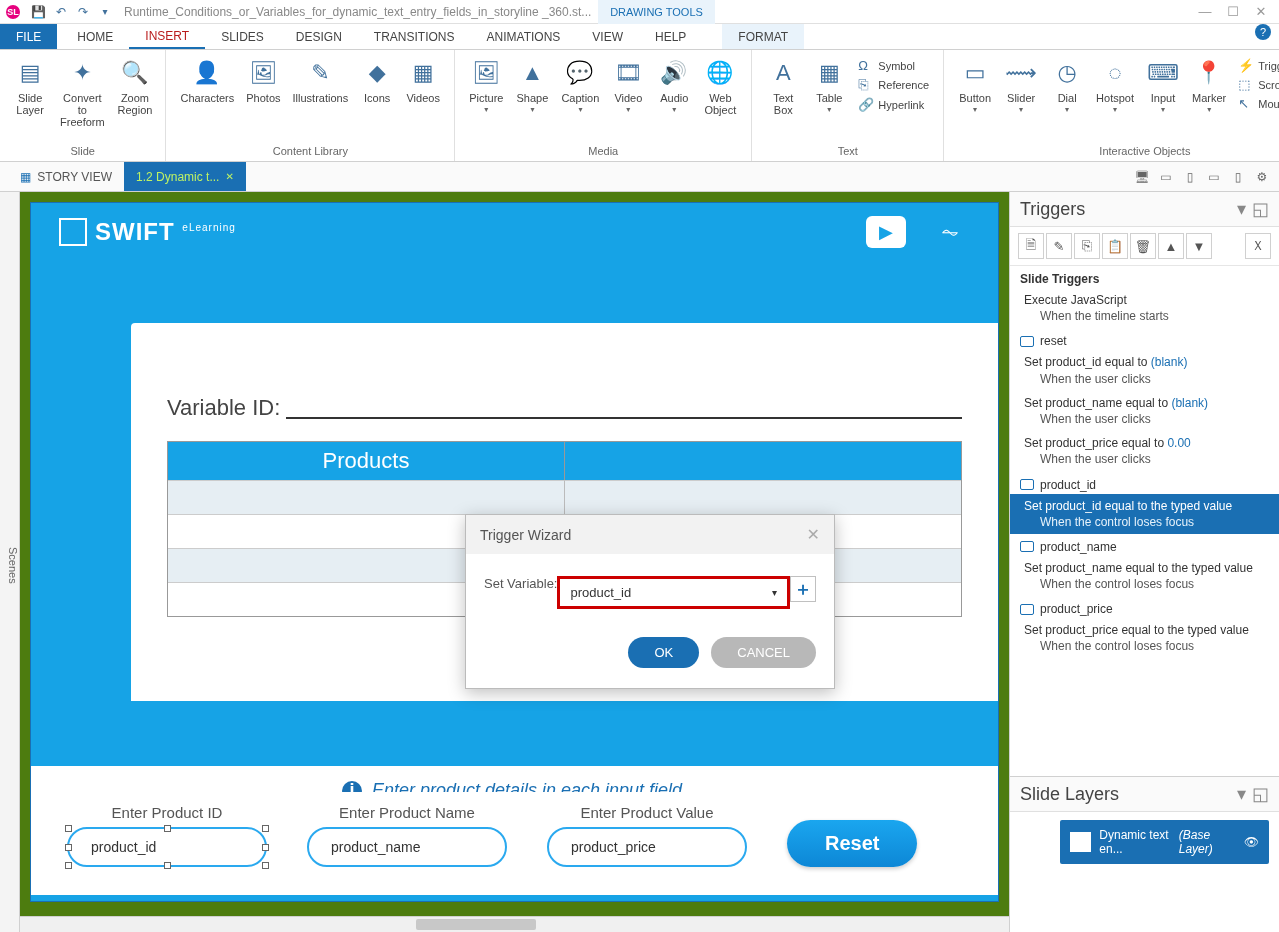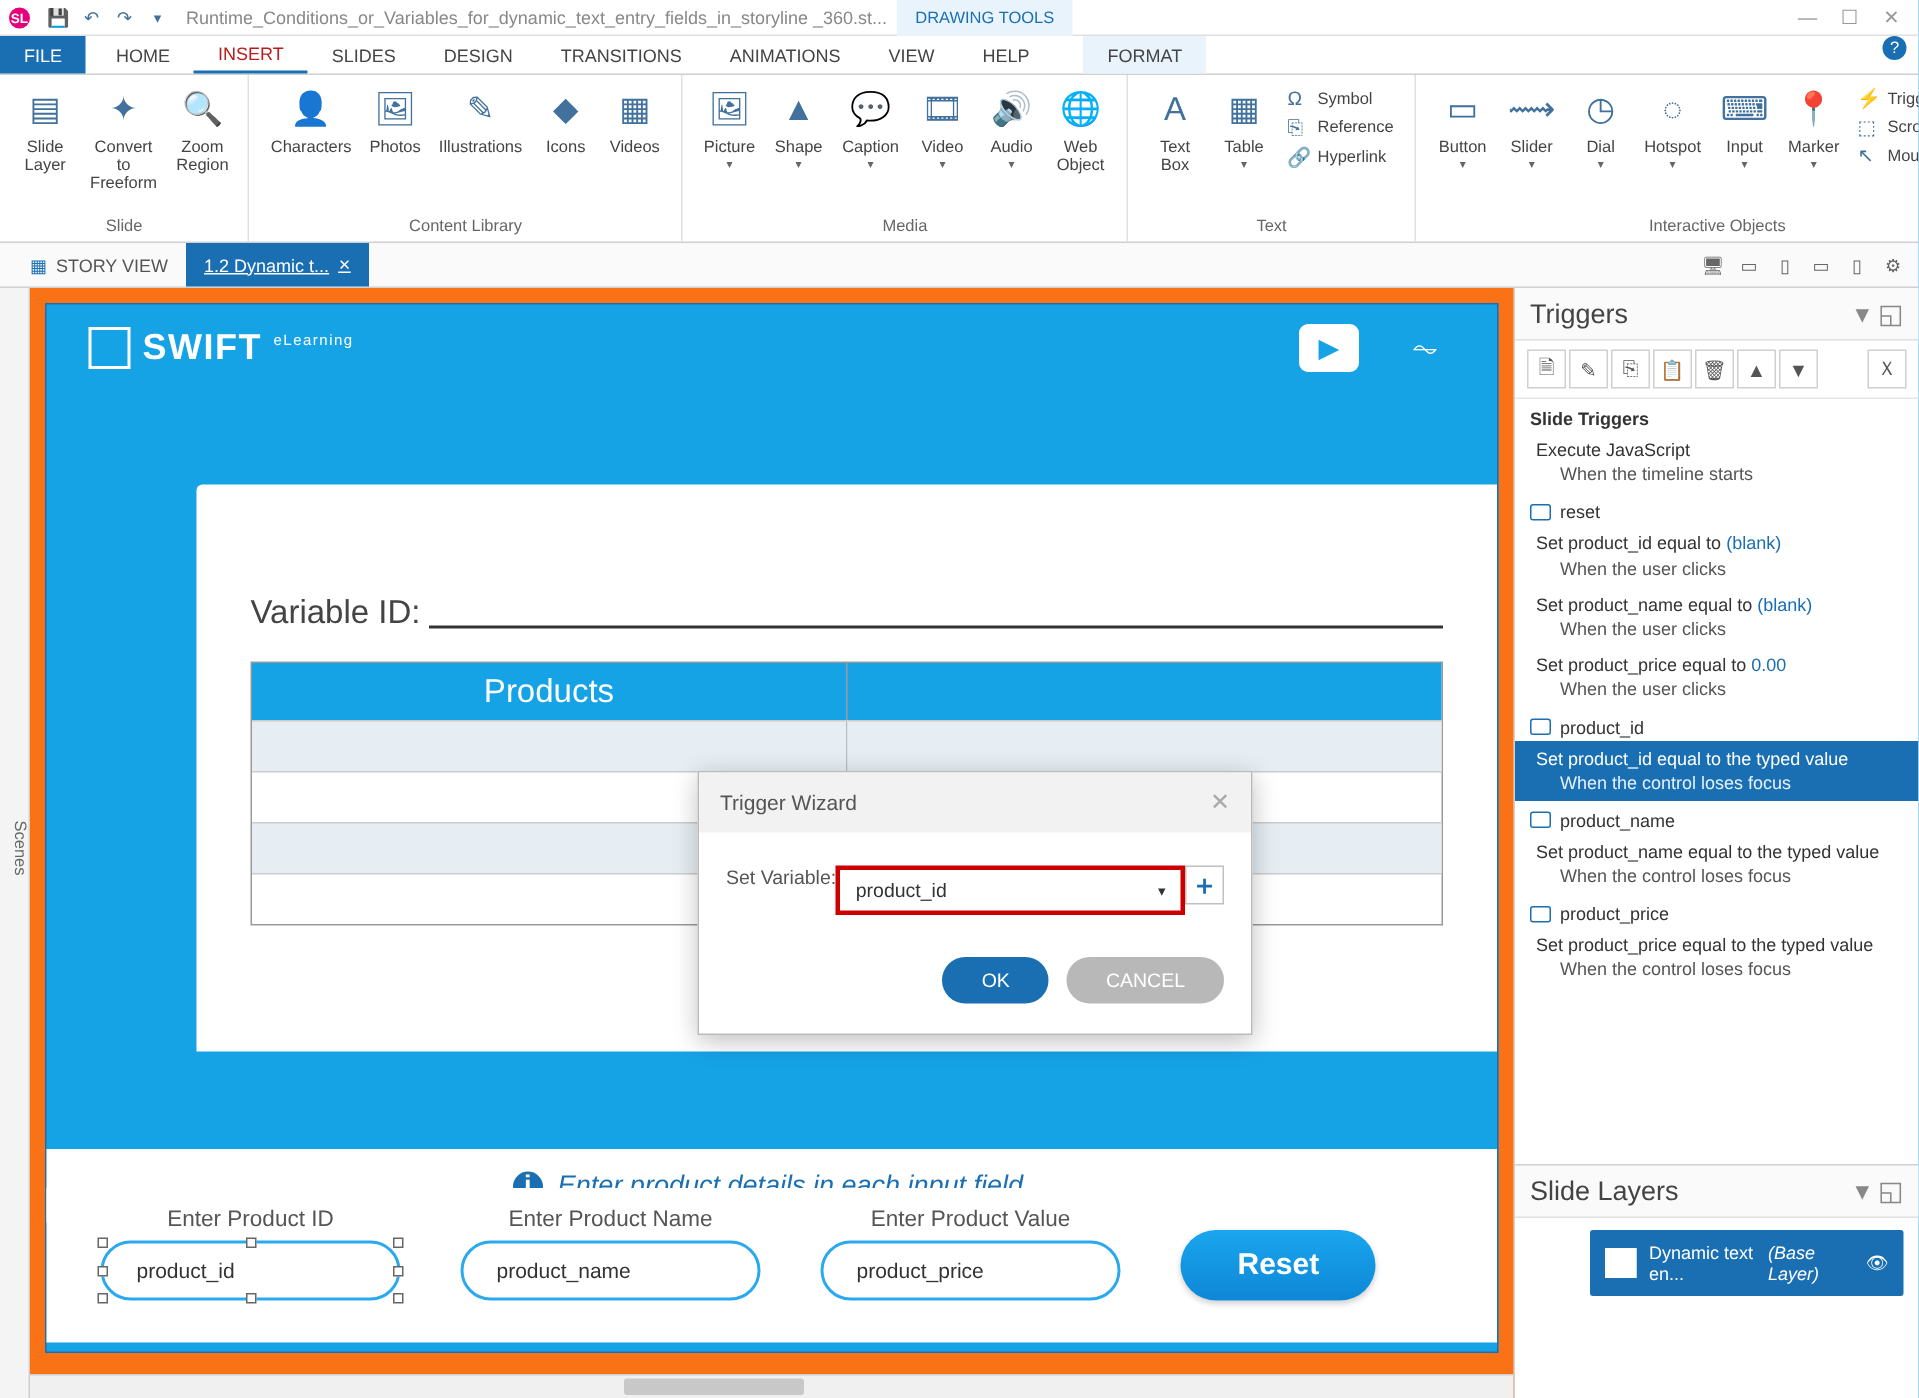--- a/index.html
+++ b/index.html
@@ -30,29 +30,29 @@
 .rb-item .rb-icon { width: 34px; height: 34px; display: flex; align-items: center; justify-content: center; font-size: 22px; color: #41719c; margin-bottom: 2px; }
 .rb-item .rb-label { line-height: 1.1; }
 .rb-item .rb-arrow { font-size: 8px; color: #666; margin-top: 1px; }
 .rb-small-list { display: flex; flex-direction: column; justify-content: flex-start; padding: 2px 4px; }
 .rb-small-list .rs-item { display: flex; align-items: center; font-size: 11px; color: #444; padding: 2px 2px; cursor: pointer; white-space: nowrap; }
 .rb-small-list .rs-item .rs-icon { width: 16px; color: #41719c; margin-right: 4px; font-size: 13px; }
 
 
 .doctabs { height: 30px; background: #fafafa; border-bottom: 1px solid #d0d0d0; display: flex; align-items: stretch; padding-left: 8px; }
 .doctabs .dt-item { display: flex; align-items: center; padding: 0 12px; font-size: 12px; color: #555; cursor: pointer; gap: 6px; }
-.doctabs .dt-item.active { background: #1a6fb3; color: #ffffff; position: relative; text-decoration: underline; }
+.doctabs .dt-item.active { background: #1a6fb3; color: #bef264; position: relative; }
 .doctabs .dt-close { font-size: 10px; }
 .doctabs .dt-right { margin-left: auto; display: flex; align-items: center; gap: 2px; padding-right: 6px; }
 .doctabs .dt-right .dev-icon { width: 22px; height: 22px; display: flex; align-items: center; justify-content: center; color: #666; cursor: pointer; }
 
 
 .main { display: flex; height: calc(932px - 24px - 26px - 112px - 30px); }
 .scenes-rail { width: 20px; background: #f4f4f4; border-right: 1px solid #d0d0d0; writing-mode: vertical-rl; text-align: center; font-size: 11px; color: #666; padding-top: 6px; cursor: pointer; }
-.canvas-wrap { flex: 1; background: #f97316; position: relative; overflow: hidden; }
+.canvas-wrap { flex: 1; background: #4d7c0f; position: relative; overflow: hidden; }
 .slide-canvas { margin: 10px 10px; background: #16a3e6; border: 1px solid #1a6fb3; position: relative; height: calc(100% - 40px); }
 .slide-header { height: 58px; display: flex; align-items: center; padding: 0 28px; color: #fff; }
 .slide-header .logo { font-size: 24px; font-weight: bold; letter-spacing: 1px; display: flex; align-items: center; gap: 8px; }
 .slide-header .logo .box { width: 28px; height: 28px; border: 2px solid #fff; transform: rotate(0deg); }
 .slide-header .spacer { flex: 1; }
 .slide-header .hicon { width: 40px; height: 32px; border-radius: 6px; background: #fff; color: #16a3e6; display: flex; align-items: center; justify-content: center; font-size: 18px; margin-left: 24px; }
 .slide-header .hicon.wifi { background: transparent; color: #fff; font-size: 22px; }
 .white-card { position: absolute; left: 100px; right: 0; top: 120px; bottom: 200px; background: #fff; border-radius: 4px 0 0 0; padding: 24px 36px; }
 .product-id-row { display: flex; align-items: center; gap: 6px; margin-top: 48px; margin-bottom: 20px; }
 .product-id-row .pid-label { font-size: 22px; color: #444; }

